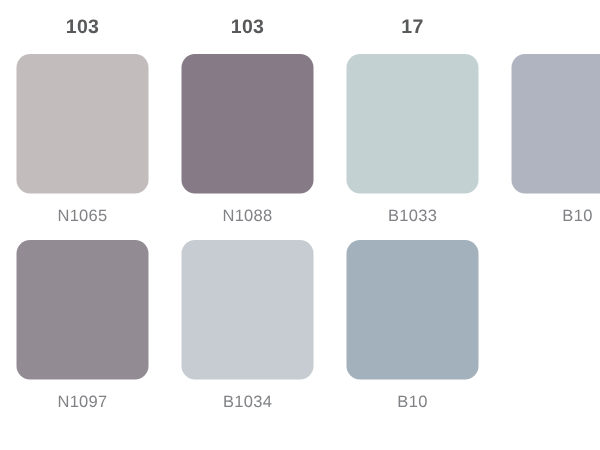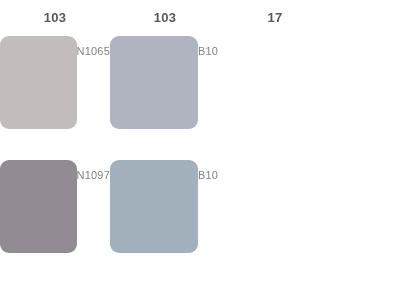--- a/index.html
+++ b/index.html
@@ -56,21 +56,22 @@
     display: flex;
   }
   .swatch-row.row-1 { top: 36px; }
   .swatch-row.row-2 { top: 160px; }
 
   .swatch-cell {
     width: 110px;
     flex: 0 0 110px;
     box-sizing: border-box;
     display: flex;
-    flex-direction: row;
+    flex-direction: column;
+    align-items: center;
   }
 
   .swatch-chip {
     width: 88px;
     height: 93px;
     border-radius: 9px;
     background: #cccccc;
   }
 
   .swatch-label {
@@ -98,29 +99,41 @@
       <span class="col-header-label">17</span>
     </div>
   </div>
 
   <div class="swatch-row row-1">
     <div class="swatch-cell">
       <div class="swatch-chip" style="background: rgb(194, 188, 188);"></div>
       <div class="swatch-label">N1065</div>
     </div>
     <div class="swatch-cell">
+      <div class="swatch-chip" style="background: rgb(133, 122, 133);"></div>
+      <div class="swatch-label">N1088</div>
+    </div>
+    <div class="swatch-cell">
+      <div class="swatch-chip" style="background: rgb(195, 209, 210);"></div>
+      <div class="swatch-label">B1033</div>
+    </div>
+    <div class="swatch-cell">
       <div class="swatch-chip" style="background: rgb(175, 180, 192);"></div>
       <div class="swatch-label">B10</div>
     </div>
   </div>
 
   <div class="swatch-row row-2">
     <div class="swatch-cell">
       <div class="swatch-chip" style="background: rgb(147, 139, 148);"></div>
       <div class="swatch-label">N1097</div>
     </div>
     <div class="swatch-cell">
+      <div class="swatch-chip" style="background: rgb(198, 204, 209);"></div>
+      <div class="swatch-label">B1034</div>
+    </div>
+    <div class="swatch-cell">
       <div class="swatch-chip" style="background: rgb(162, 177, 188);"></div>
       <div class="swatch-label">B10</div>
     </div>
   </div>
 
 </div>
 
 </body></html>

